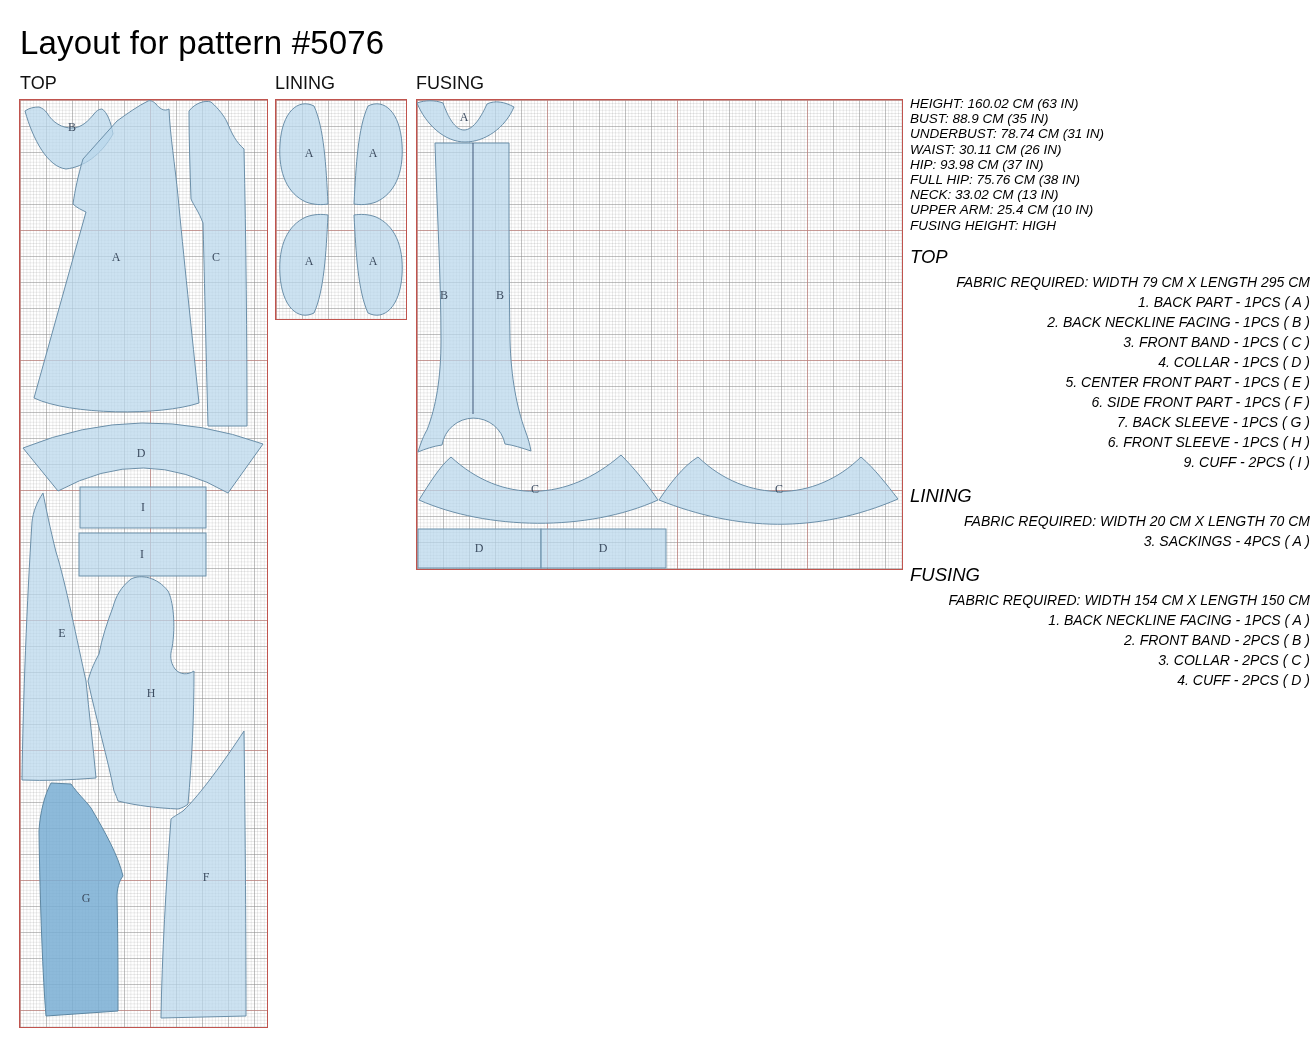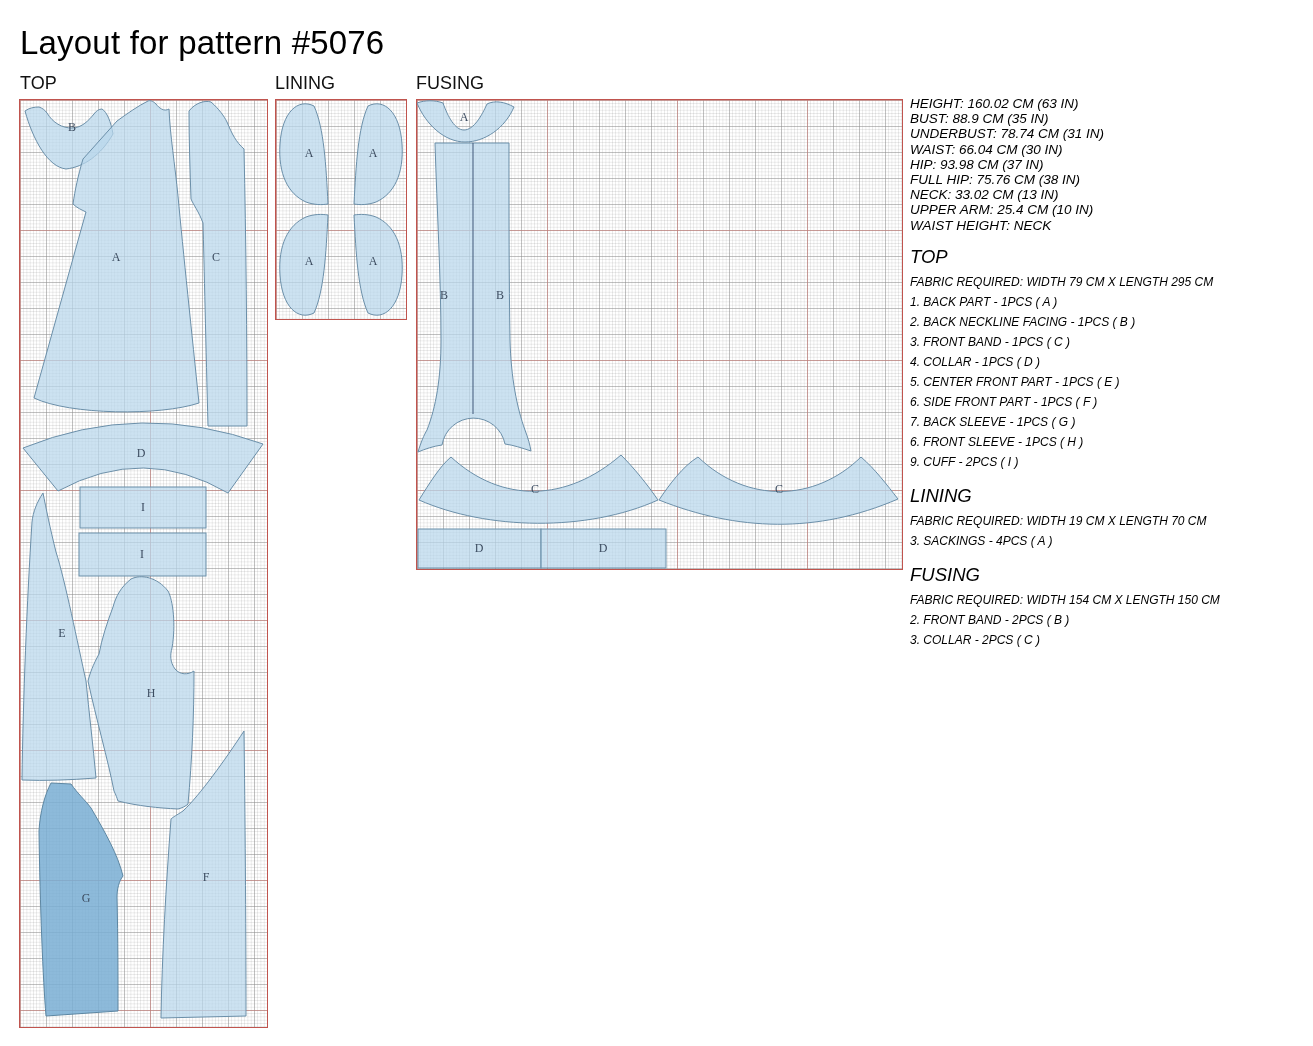--- a/index.html
+++ b/index.html
@@ -28,21 +28,21 @@
   .panel svg{position:absolute;left:0;top:0;width:100%;height:100%;display:block;}
 
   .piece{fill:#b9d7eb;fill-opacity:.72;stroke:#6b8fa9;stroke-width:1;}
   .piece-dark{fill:#79aed3;fill-opacity:.85;stroke:#5d87a3;stroke-width:1;}
   .plabel{font-family:"Liberation Serif",serif;font-size:12px;fill:#3c4c60;text-anchor:middle;}
   .divline{stroke:#41597a;stroke-width:1;fill:none;}
 
   .sidebar{position:absolute;left:910px;top:96px;width:400px;font-style:italic;}
   .meas div{font-size:13.5px;line-height:15.2px;white-space:nowrap;}
   .sec-h{font-size:18.5px;margin-top:13px;margin-bottom:4px;}
-  .sec-line{font-size:12px;line-height:20px;white-space:nowrap;}
+  .sec-line{font-size:14px;line-height:20px;white-space:nowrap;text-align:right;}
 </style>
 </head>
 <body>
 
 <div class="page-title">Layout for pattern #5076</div>
 
 <div class="panel-h top">TOP</div>
 <div class="panel-h lining">LINING</div>
 <div class="panel-h fusing">FUSING</div>
 
@@ -101,41 +101,43 @@
     <text class="plabel" x="62" y="452">D</text>
     <text class="plabel" x="186" y="452">D</text>
   </svg>
 </div>
 
 <div class="sidebar">
   <div class="meas">
     <div>HEIGHT: 160.02 CM (63 IN)</div>
     <div>BUST: 88.9 CM (35 IN)</div>
     <div>UNDERBUST: 78.74 CM (31 IN)</div>
-    <div>WAIST: 66.04 CM (30 IN)</div>
+    <div>WAIST: 30.11 CM (26 IN)</div>
     <div>HIP: 93.98 CM (37 IN)</div>
     <div>FULL HIP: 75.76 CM (38 IN)</div>
     <div>NECK: 33.02 CM (13 IN)</div>
     <div>UPPER ARM: 25.4 CM (10 IN)</div>
-    <div>WAIST HEIGHT: NECK</div>
+    <div>FUSING HEIGHT: HIGH</div>
   </div>
 
   <div class="sec-h">TOP</div>
   <div class="sec-line">FABRIC REQUIRED: WIDTH 79 CM X LENGTH 295 CM</div>
   <div class="sec-line">1. BACK PART - 1PCS ( A )</div>
   <div class="sec-line">2. BACK NECKLINE FACING - 1PCS ( B )</div>
   <div class="sec-line">3. FRONT BAND - 1PCS ( C )</div>
   <div class="sec-line">4. COLLAR - 1PCS ( D )</div>
   <div class="sec-line">5. CENTER FRONT PART - 1PCS ( E )</div>
   <div class="sec-line">6. SIDE FRONT PART - 1PCS ( F )</div>
   <div class="sec-line">7. BACK SLEEVE - 1PCS ( G )</div>
   <div class="sec-line">6. FRONT SLEEVE - 1PCS ( H )</div>
   <div class="sec-line">9. CUFF - 2PCS ( I )</div>
 
   <div class="sec-h">LINING</div>
-  <div class="sec-line">FABRIC REQUIRED: WIDTH 19 CM X LENGTH 70 CM</div>
+  <div class="sec-line">FABRIC REQUIRED: WIDTH 20 CM X LENGTH 70 CM</div>
   <div class="sec-line">3. SACKINGS - 4PCS ( A )</div>
 
   <div class="sec-h">FUSING</div>
   <div class="sec-line">FABRIC REQUIRED: WIDTH 154 CM X LENGTH 150 CM</div>
+  <div class="sec-line">1. BACK NECKLINE FACING - 1PCS ( A )</div>
   <div class="sec-line">2. FRONT BAND - 2PCS ( B )</div>
   <div class="sec-line">3. COLLAR - 2PCS ( C )</div>
+  <div class="sec-line">4. CUFF - 2PCS ( D )</div>
 </div>
 
 </body></html>

